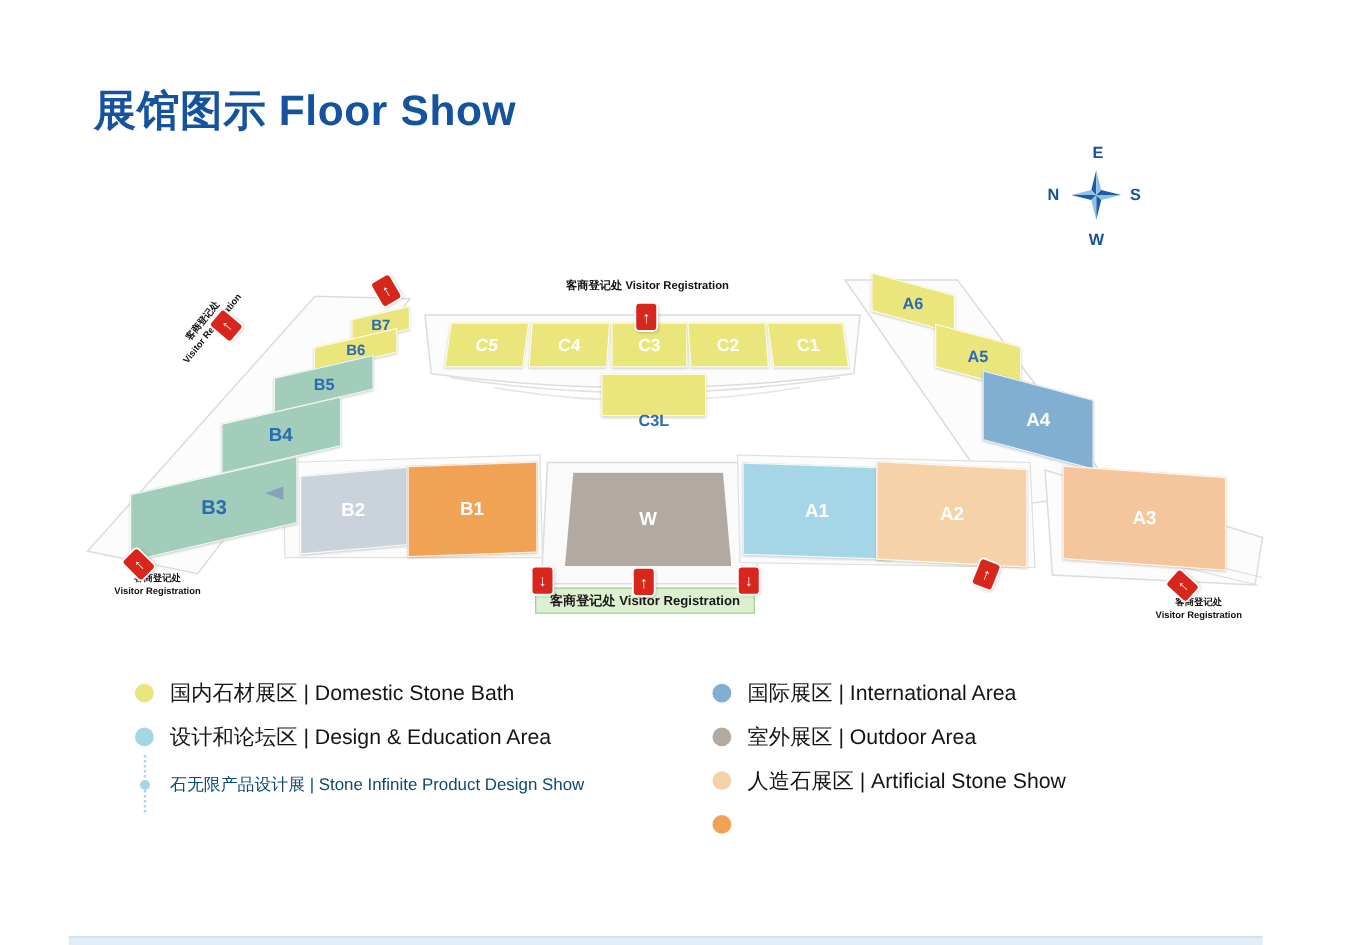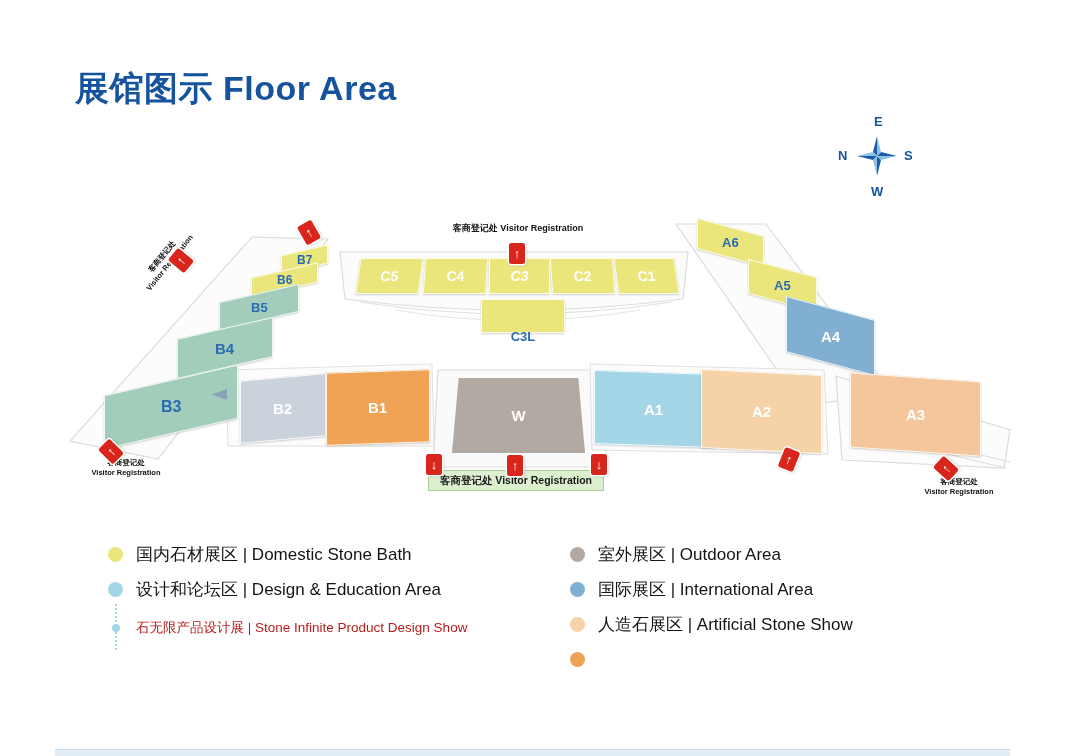--- a/index.html
+++ b/index.html
@@ -87,31 +87,31 @@
   
   .legend-col{position:absolute;z-index:5;}
   .legend-left{left:108px;top:537px;}
   .legend-right{left:570px;top:537px;}
   .lrow{display:flex;align-items:center;height:35px;}
   .ldot{width:15px;height:15px;border-radius:50%;margin-right:13px;flex:0 0 auto;}
   .ltext{font-size:17px;color:#141414;white-space:nowrap;}
   .lsub{position:relative;margin-top:9px;}
   .lsub .lrow{height:23px;}
   .sdot{width:8px;height:8px;border-radius:50%;margin-left:4px;margin-right:16px;flex:0 0 auto;}
-  .stext{font-size:13.5px;color:#b91c1c;white-space:nowrap;}
+  .stext{font-size:13.5px;color:#0c4a6e;white-space:nowrap;}
   .dotline{position:absolute;left:7px;top:-12px;height:46px;border-left:2px dotted #A8D8EA;z-index:-1;}
 
   .page-strip{position:absolute;left:55px;top:749px;width:955px;height:7px;background:#E3EDF6;border-top:1px solid #C9DAEB;z-index:5;}
 </style>
 </head>
 <body>
 
 <div class="canvas">
 
-  <div class="page-title">展馆图示 Floor Area</div>
+  <div class="page-title">展馆图示 Floor Show</div>
 
   <div class="compass">
     <span class="c-e">E</span>
     <span class="c-n">N</span>
     <span class="c-s">S</span>
     <span class="c-w">W</span>
     <svg class="c-star" width="44" height="44" viewBox="0 0 44 44">
       <path fill="#1B5CA6" d="M22 2 L22 22 L18 18 Z M42 22 L22 22 L26 18 Z M22 42 L22 22 L26 26 Z M2 22 L22 22 L18 26 Z"></path>
       <path fill="#8FC0E5" d="M22 2 L22 22 L26 18 Z M42 22 L22 22 L26 26 Z M22 42 L22 22 L18 26 Z M2 22 L22 22 L18 18 Z"></path>
     </svg>
@@ -129,21 +129,21 @@
     <path d="M590,364 L824,370 L828,454 L592,450 Z" fill="#FCFCFC" stroke="#E0E0E0" stroke-width="1"></path>
     <path d="M930,450 L1006,468 M936,444 L1010,462" fill="none" stroke="#DCDCDC" stroke-width="1"></path>
   </svg>
 
   <div class="hall h-c5" style="background-color: rgb(234, 230, 124);">
       <span class="hl">C5</span>
     </div>
   <div class="hall h-c4" style="background-color: rgb(234, 230, 124);">
       <span class="hl">C4</span>
     </div>
-  <div class="hall h-c3" style="background-color: rgb(234, 230, 124); font-style: italic;">
+  <div class="hall h-c3" style="background-color: rgb(234, 230, 124);">
       <span class="hl">C3</span>
     </div>
   <div class="hall h-c2" style="background-color: rgb(234, 230, 124);">
       <span class="hl">C2</span>
     </div>
   <div class="hall h-c1" style="background-color: rgb(234, 230, 124);">
       <span class="hl">C1</span>
     </div>
   <div class="hall h-c3l txt-blue" style="background-color: rgb(234, 230, 124);">
       <span class="hl">C3L</span>
@@ -251,28 +251,28 @@
       <div class="dotline"></div>
       <div class="lrow">
         <span class="sdot" style="background-color: rgb(164, 214, 232);"></span>
         <span class="stext">石无限产品设计展 | Stone Infinite Product Design Show</span>
       </div>
     </div>
   </div>
 
   <div class="legend-col legend-right">
     <div class="lrow">
+      <span class="ldot" style="background-color: rgb(128, 175, 209);"></span>
+      <span class="ltext">国际展区 | International Area</span>
+    </div>
+    <div class="lrow">
       <span class="ldot" style="background-color: rgb(178, 169, 162);"></span>
       <span class="ltext">室外展区 | Outdoor Area</span>
     </div>
     <div class="lrow">
-      <span class="ldot" style="background-color: rgb(128, 175, 209);"></span>
-      <span class="ltext">国际展区 | International Area</span>
-    </div>
-    <div class="lrow">
       <span class="ldot" style="background-color: rgb(246, 210, 168);"></span>
       <span class="ltext">人造石展区 | Artificial Stone Show</span>
     </div>
     <div class="lrow">
       <span class="ldot" style="background-color: rgb(240, 163, 85);"></span>
     </div>
   </div>
 
   <div class="page-strip"></div>
 </div>

